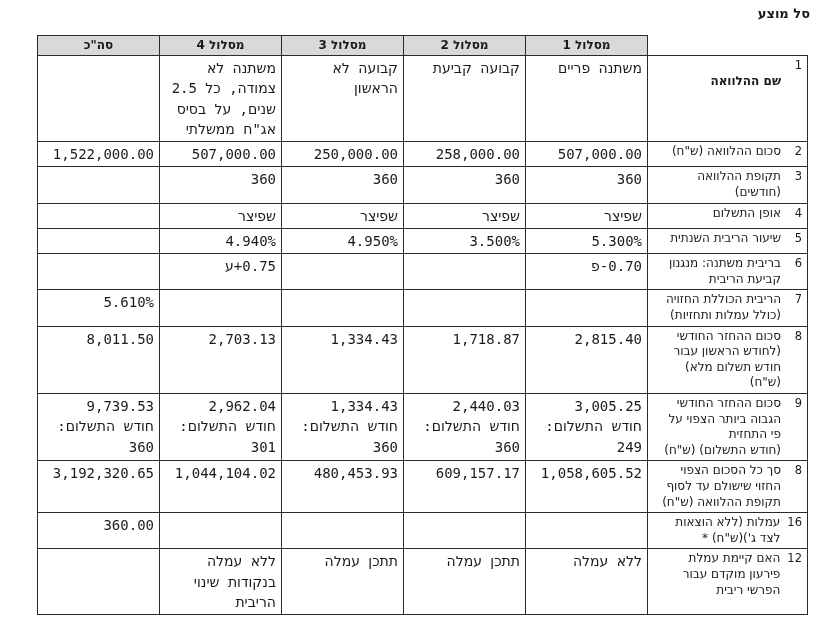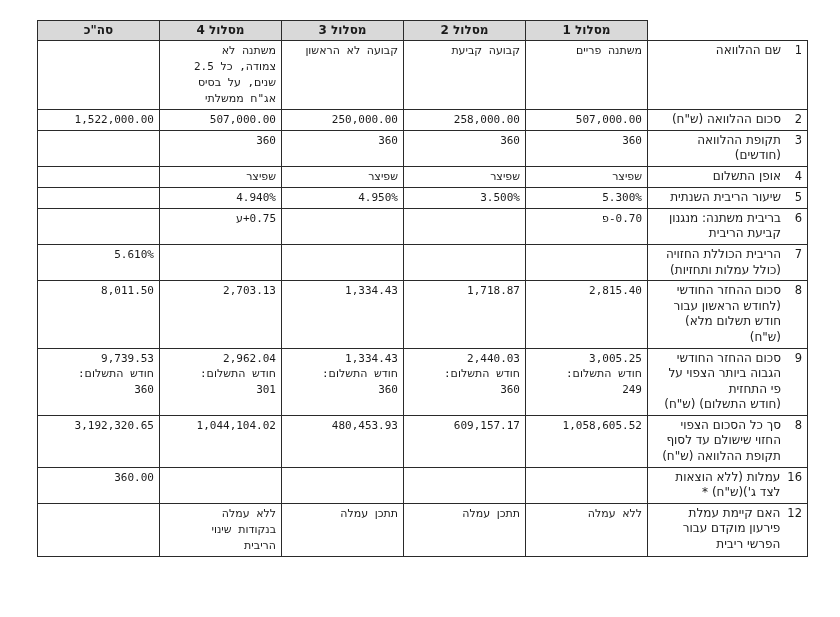--- a/index.html
+++ b/index.html
@@ -36,59 +36,60 @@
     text-align:center;
     height:20px;
     padding:2px 3px;
   }
   th.corner{
     border:none;
     background:transparent;
   }
   td.val{
     font-family:"DejaVu Sans Mono","DejaVu Sans",monospace;
-    font-size:11px;
+    font-size:14px;
     text-align:right;
     white-space:pre-line;
     line-height:1.45;
   }
   td.lbl{
     font-size:12px;
     line-height:1.3;
   }
   .lblwrap{display:flex;gap:7px;}
   .rownum{
     min-width:14px;
     text-align:right;
     font-size:11.5px;
     flex:0 0 auto;
   }
   .rowlabel{
     flex:1 1 auto;
     white-space:pre-line;
   }
-  .rowlabel.bold{font-weight:normal;}
+  .rowlabel.bold{font-weight:bold;margin-top:16px;}
   .footnote{
     direction:rtl;
     text-align:right;
     margin:16px 10px 0 0;
     font-size:12px;
   }
   .footnote .marker{
     display:inline-block;
     margin-left:16px;
     font-size:12px;
     vertical-align:top;
   }
 </style>
 </head>
 <body>
 
 <div class="page">
 
+  <div class="title">סל מוצע</div>
 
   <table class="summary">
     <colgroup>
       <col style="width:160px">
         <col style="width:122px">
         <col style="width:122px">
       <col style="width:122px">
         <col style="width:122px">
         <col style="width:122px">
     </colgroup>

